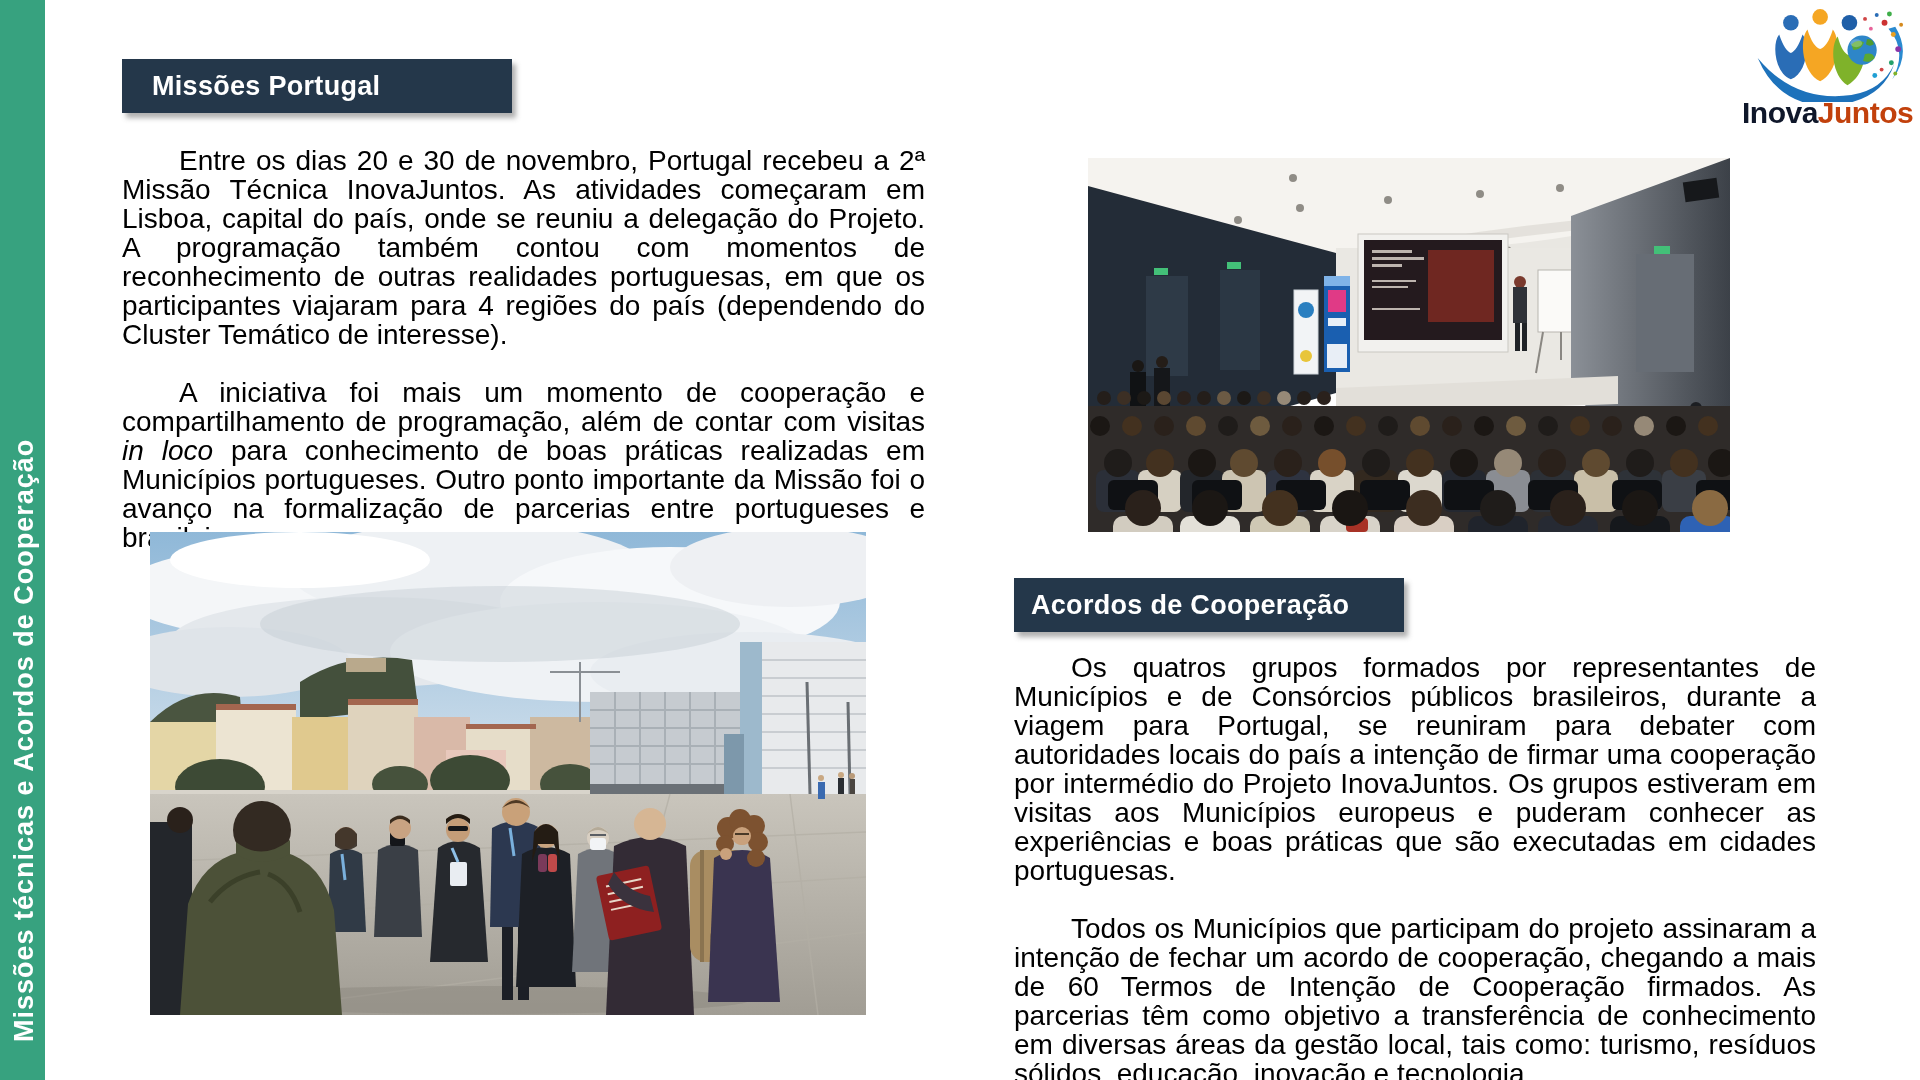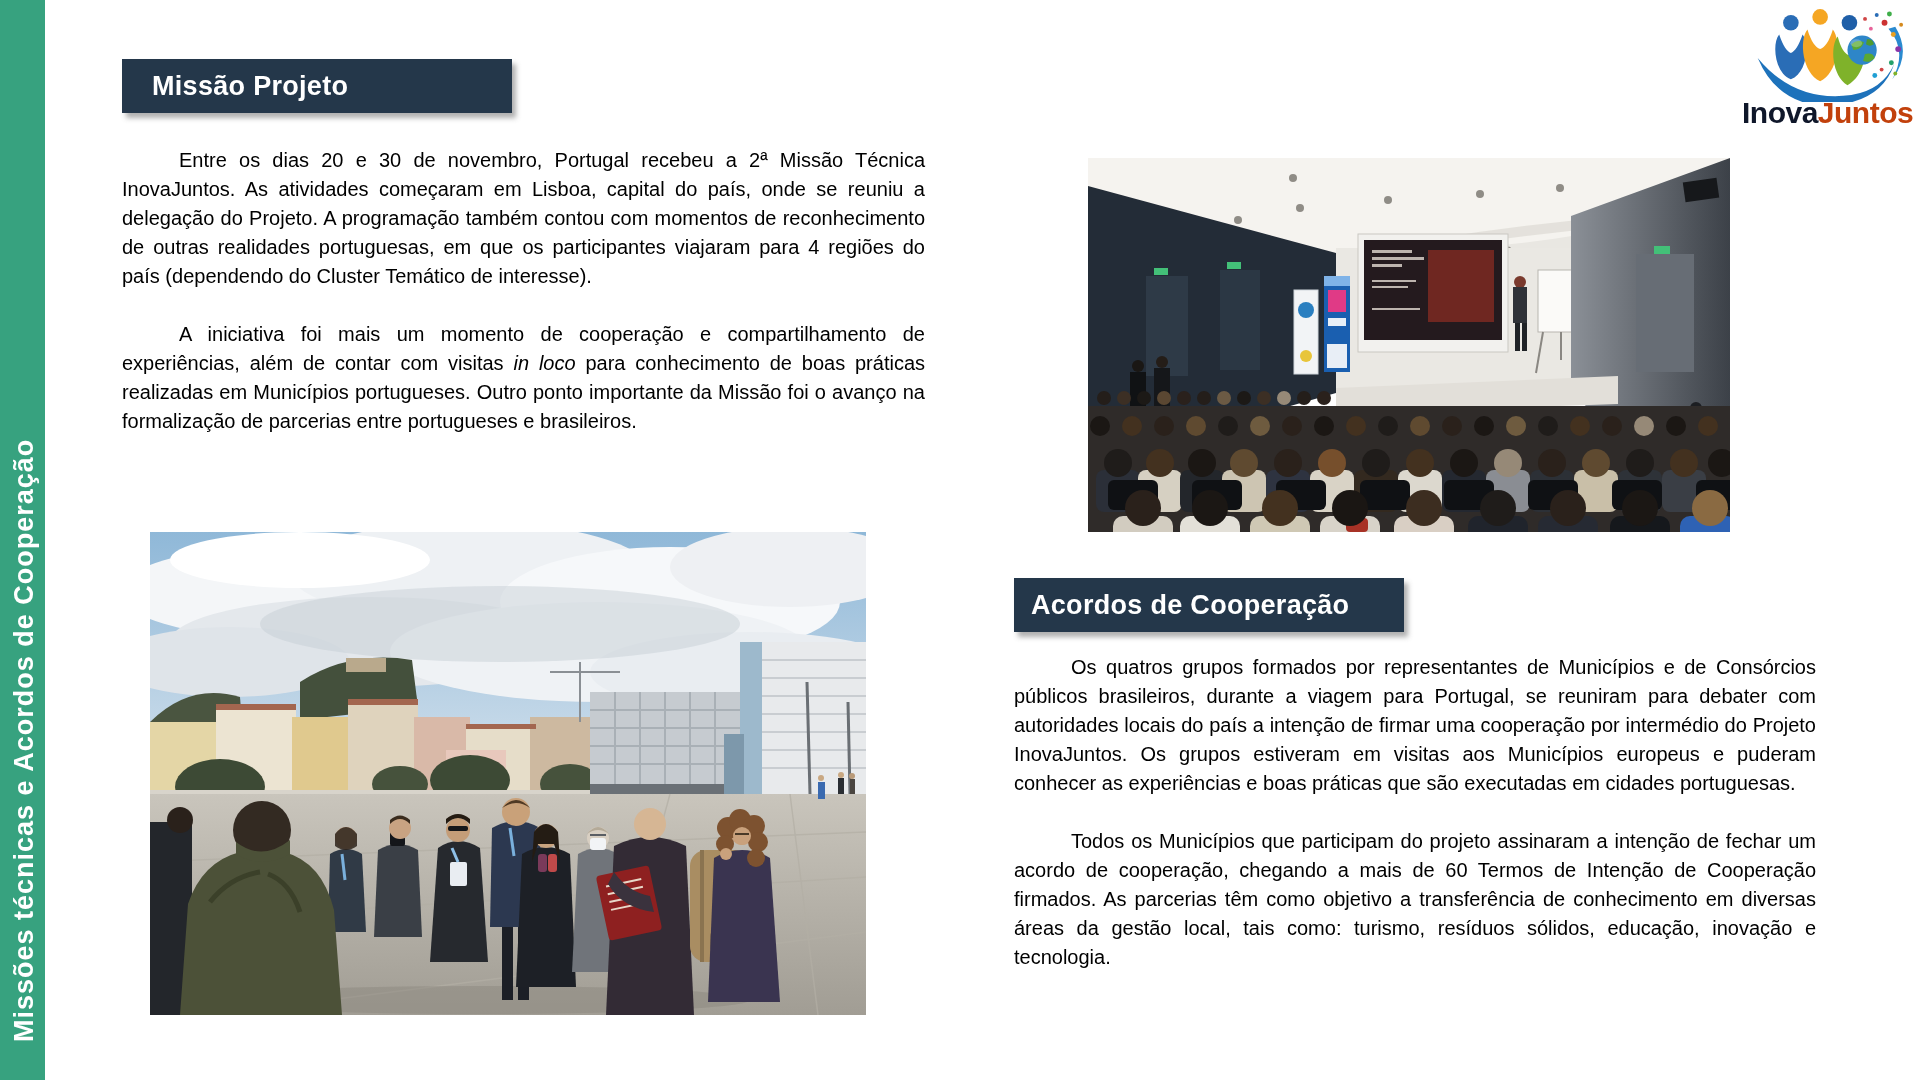--- a/index.html
+++ b/index.html
@@ -15,21 +15,21 @@
   }
   
   .section-heading{
     position:absolute;background:#24374A;color:#ffffff;font-weight:bold;font-size:27px;
     display:flex;align-items:center;padding-left:30px;box-sizing:border-box;
     box-shadow:4px 5px 5px rgba(80,80,80,0.45);letter-spacing:0.3px;
   }
   #heading-left{left:122px;top:59px;width:390px;height:54px;}
   #heading-right{left:1014px;top:578px;width:390px;height:54px;padding-left:17px;}
   
-  .col-text{position:absolute;font-size:20px;line-height:29px;text-align:justify;}
+  .col-text{position:absolute;font-size:28px;line-height:29px;text-align:justify;}
   .col-text p{margin:0 0 29px 0;text-indent:57px;}
   .col-text .it{font-style:italic;}
   #left-text{left:122px;top:146px;width:803px;}
   #right-text{left:1014px;top:653px;width:802px;}
   
   .photo{position:absolute;overflow:hidden;}
   #photo-auditorium{left:1088px;top:158px;width:642px;height:374px;}
   #photo-plaza{left:150px;top:532px;width:716px;height:483px;}
   .photo svg{display:block;width:100%;height:100%;}
   
@@ -89,26 +89,26 @@
         <circle cx="159" cy="18" r="2" fill="#D58A1E"></circle>
           <circle cx="132" cy="70" r="2.5" fill="#1F9FD4"></circle>
         <circle cx="122" cy="12" r="2" fill="#D04545"></circle>
           <circle cx="153" cy="68" r="2" fill="#7FB22A"></circle>
       </g>
     </svg>
     <div class="logo-text"><span class="t1">Inova</span><span class="t2">Juntos</span></div>
   </div>
 
   <div id="heading-left" class="section-heading">
-    <span>Missão Projeto</span>
+    <span>Missões Portugal</span>
   </div>
 
   <div id="left-text" class="col-text">
     <p>Entre os dias 20 e 30 de novembro, Portugal recebeu a 2ª Missão Técnica InovaJuntos. As atividades começaram em Lisboa, capital do país, onde se reuniu a delegação do Projeto. A programação também contou com momentos de reconhecimento de outras realidades portuguesas, em que os participantes viajaram para 4 regiões do país (dependendo do Cluster Temático de interesse).</p>
-    <p><span>A iniciativa foi mais um momento de cooperação e compartilhamento de experiências, além de contar com visitas </span><span class="it">in loco</span><span> para conhecimento de boas práticas realizadas em Municípios portugueses. Outro ponto importante da Missão foi o avanço na formalização de parcerias entre portugueses e brasileiros.</span></p>
+    <p><span>A iniciativa foi mais um momento de cooperação e compartilhamento de programação, além de contar com visitas </span><span class="it">in loco</span><span> para conhecimento de boas práticas realizadas em Municípios portugueses. Outro ponto importante da Missão foi o avanço na formalização de parcerias entre portugueses e brasileiros.</span></p>
   </div>
 
   <div id="photo-auditorium" class="photo">
     <svg viewBox="0 0 642 374" preserveAspectRatio="none">
       <defs>
         <linearGradient id="rwall" x1="0" y1="0" x2="1" y2="0">
           <stop offset="0" stop-color="#8b9097"></stop>
             <stop offset="1" stop-color="#3c4148"></stop>
         </linearGradient>
       </defs>

